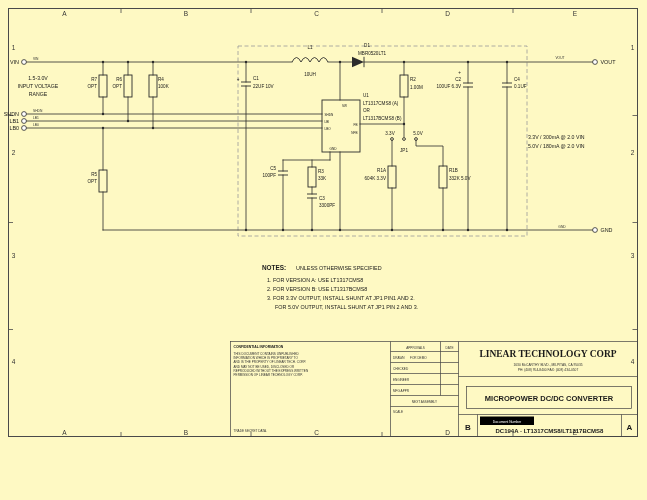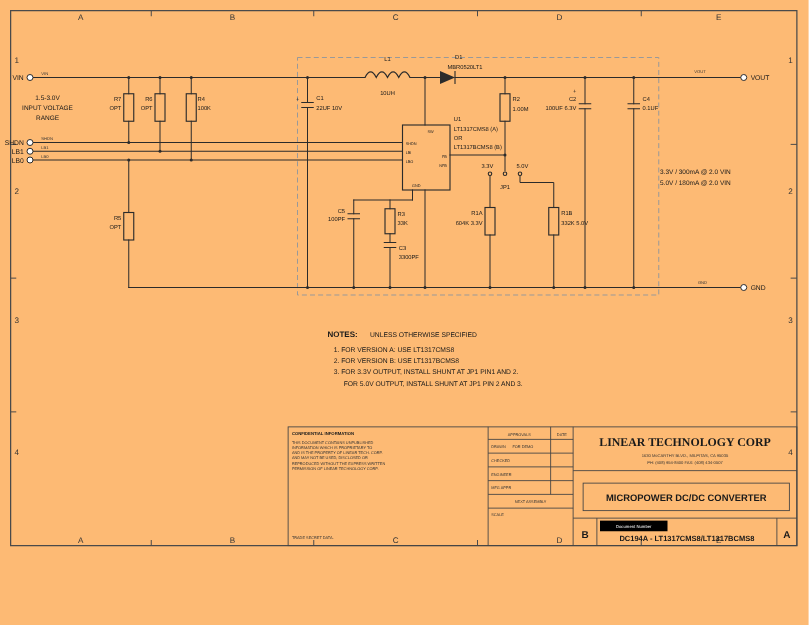--- a/index.html
+++ b/index.html
@@ -1,16 +1,16 @@
 <!DOCTYPE html>
 <html><head>
 <meta charset="utf-8">
 <style>
   html,body{margin:0;padding:0;background:#ffffff;}
-  .sheet{position:relative;width:647px;height:500px;background:#fdba74;overflow:hidden;}
+  .sheet{position:relative;width:647px;height:500px;background:#fef9c3;overflow:hidden;}
   svg{display:block;}
   text{font-family:"Liberation Sans",sans-serif;fill:#1a1a1a;}
   .frame{stroke:#4a4a4a;stroke-width:1;fill:none;}
   .tick{stroke:#4a4a4a;stroke-width:0.8;}
   .wire{stroke:#2b2b2b;stroke-width:0.8;fill:none;stroke-linecap:square;}
   .sym{stroke:#2b2b2b;stroke-width:0.9;fill:none;}
   .symf{fill:#2b2b2b;stroke:none;}
   .dot{fill:#2b2b2b;}
   .port{stroke:#2b2b2b;stroke-width:0.8;fill:#ffffff;}
   .dash{stroke:#999;stroke-width:0.8;fill:none;stroke-dasharray:4 2.5;}

